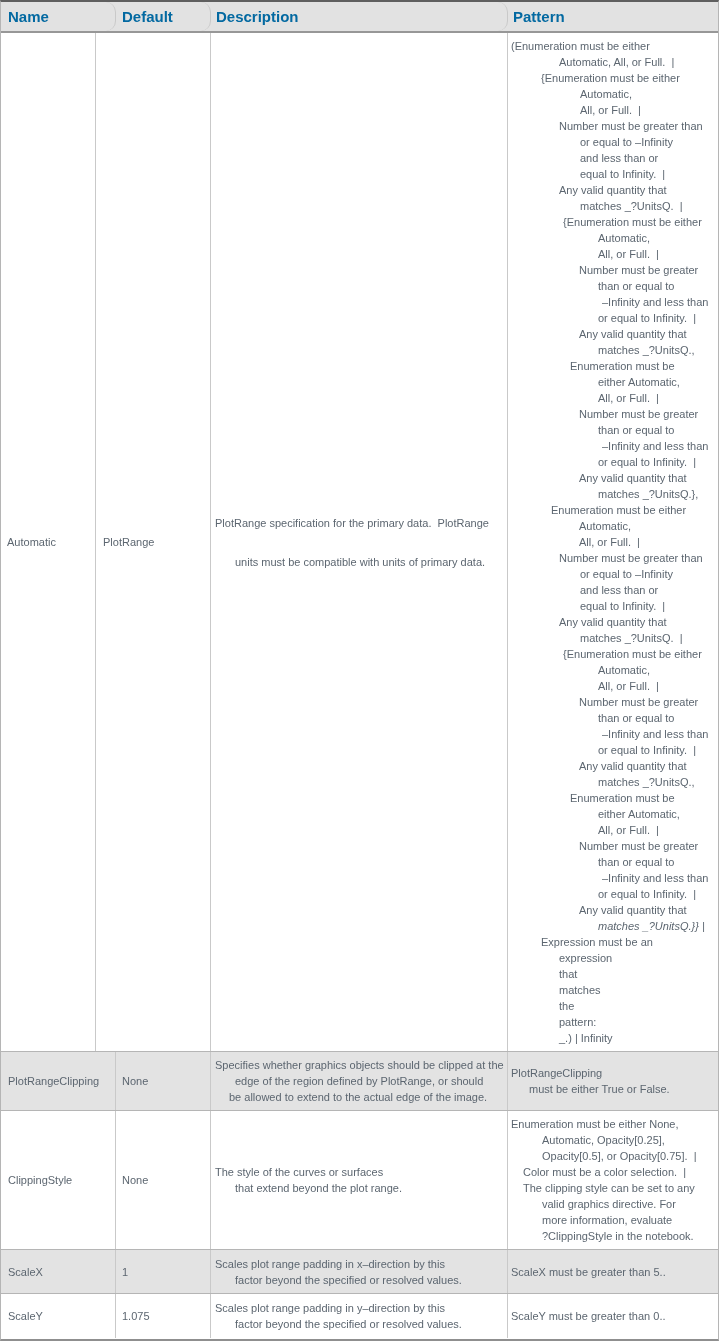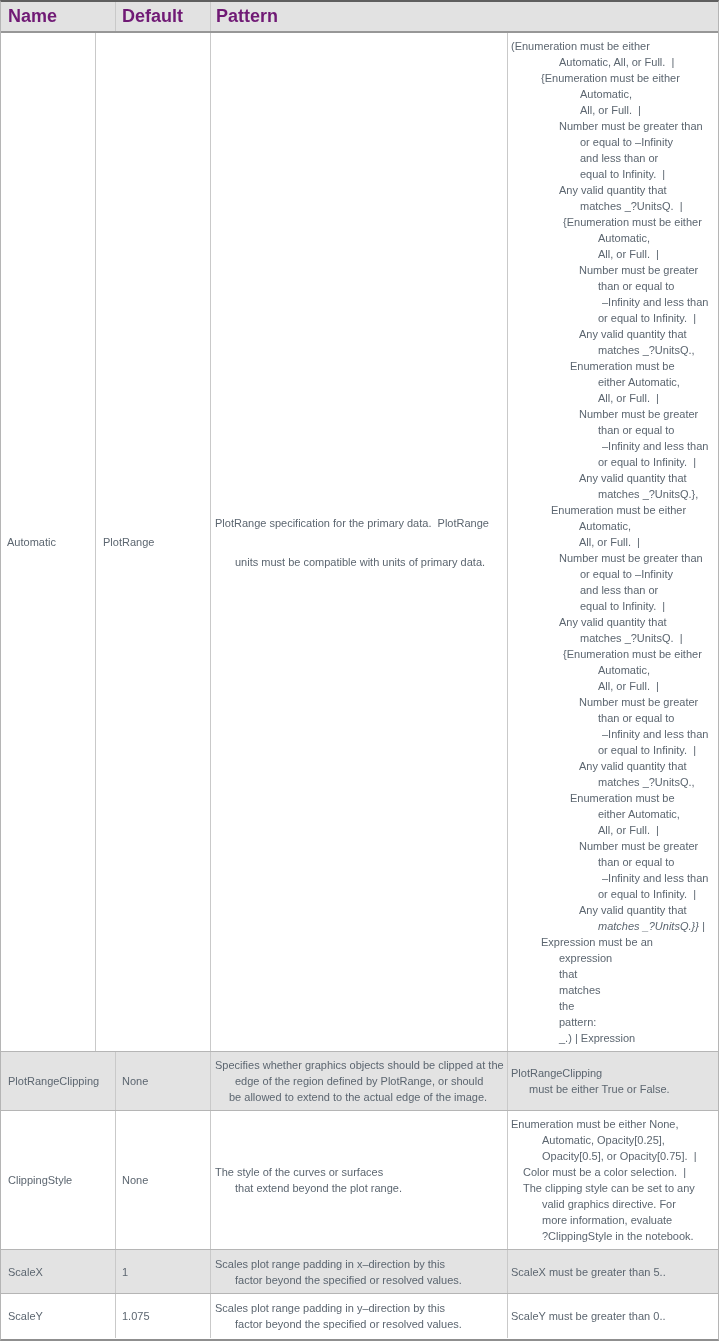--- a/index.html
+++ b/index.html
@@ -36,34 +36,36 @@
     display:flex; flex-direction:column; justify-content:center;
     padding:5px 4px;
     overflow:hidden;
   }
   .cell:last-child { border-right:none; }
   .name-col    { width:115px; padding-left:7px; }
   .default-col { width:95px;  padding-left:6px; }
   .desc-col    { width:297px; padding-left:4px; }
   .pattern-col { flex:1; padding-left:3px; }
   .header-cell {
-    font-weight:bold; font-size:18px; color:#701a75;
+    font-weight:bold; font-size:15px; color:#0369a1;
     justify-content:center;
+    border-radius:10px;
   }
   .header-cell.desc-col, .header-cell.pattern-col { padding-left:5px; }
   .row.body .cell { font-size:11px; line-height:16px; }
   .line { white-space:pre; line-height:16px; }
 </style>
 </head>
 <body>
 
 <div class="table">
   <div class="row header">
     <div class="cell name-col header-cell">Name</div>
     <div class="cell default-col header-cell">Default</div>
+    <div class="cell desc-col header-cell">Description</div>
     <div class="cell pattern-col header-cell">Pattern</div>
   </div>
   <div id="rows">
       <div class="row body">
         <div class="cell default-col">Automatic</div>
         <div class="cell name-col">PlotRange</div>
         <div class="cell desc-col">
           <div class="line" style="padding-left: 0px;">PlotRange specification for the primary data.  PlotRange</div>
           <div class="line" style="padding-left: 20px; margin-top: 23px;">units must be compatible with units of primary data.</div>
         </div>
@@ -123,21 +125,21 @@
           <div class="line" style="padding-left: 91px;">–Infinity and less than</div>
           <div class="line" style="padding-left: 87px;">or equal to Infinity.  |</div>
           <div class="line" style="padding-left: 68px;">Any valid quantity that</div>
           <div class="line" style="padding-left: 87px; font-style: italic;">matches _?UnitsQ.}} |</div>
           <div class="line" style="padding-left: 30px;">Expression must be an</div>
           <div class="line" style="padding-left: 48px;">expression</div>
           <div class="line" style="padding-left: 48px;">that</div>
           <div class="line" style="padding-left: 48px;">matches</div>
           <div class="line" style="padding-left: 48px;">the</div>
           <div class="line" style="padding-left: 48px;">pattern:</div>
-          <div class="line" style="padding-left: 48px;">_.) | Expression</div>
+          <div class="line" style="padding-left: 48px;">_.) | Infinity</div>
         </div>
       </div>
       <div class="row body shaded">
         <div class="cell name-col">PlotRangeClipping</div>
         <div class="cell default-col">None</div>
         <div class="cell desc-col">
           <div class="line" style="padding-left: 0px;">Specifies whether graphics objects should be clipped at the</div>
           <div class="line" style="padding-left: 20px;">edge of the region defined by PlotRange, or should</div>
           <div class="line" style="padding-left: 14px;">be allowed to extend to the actual edge of the image.</div>
         </div>

